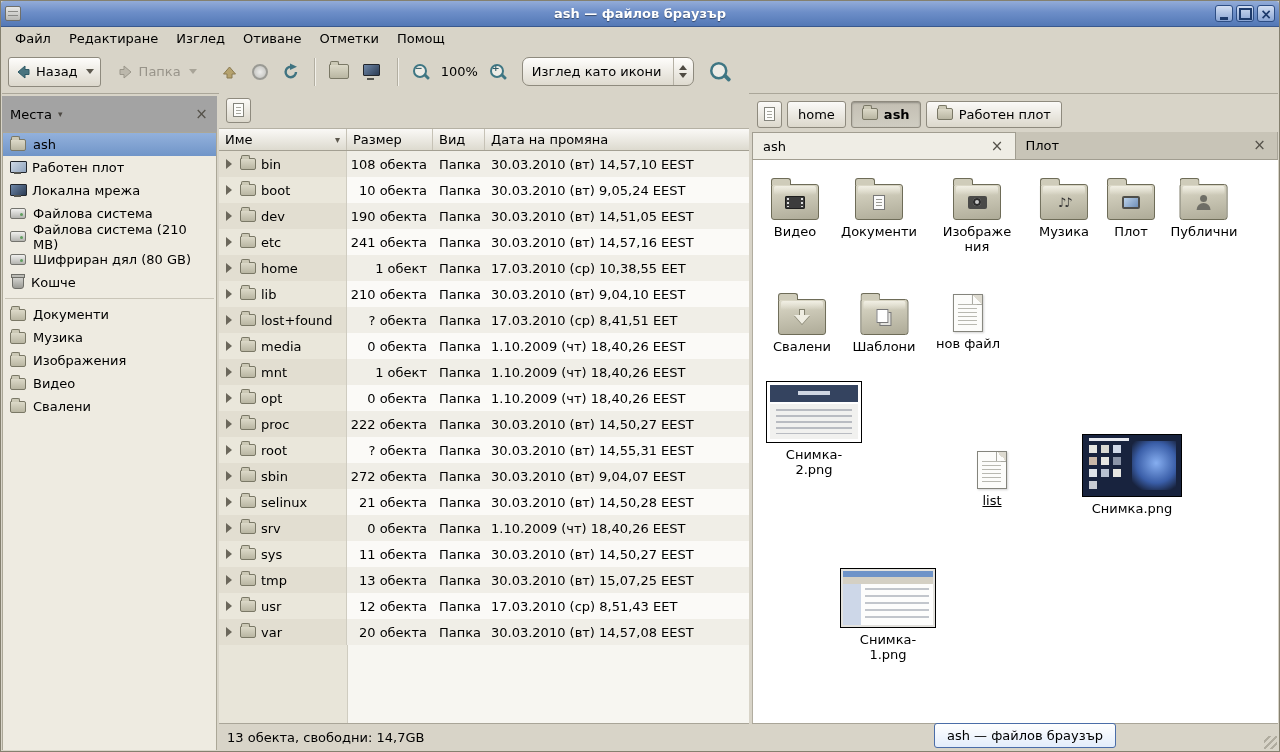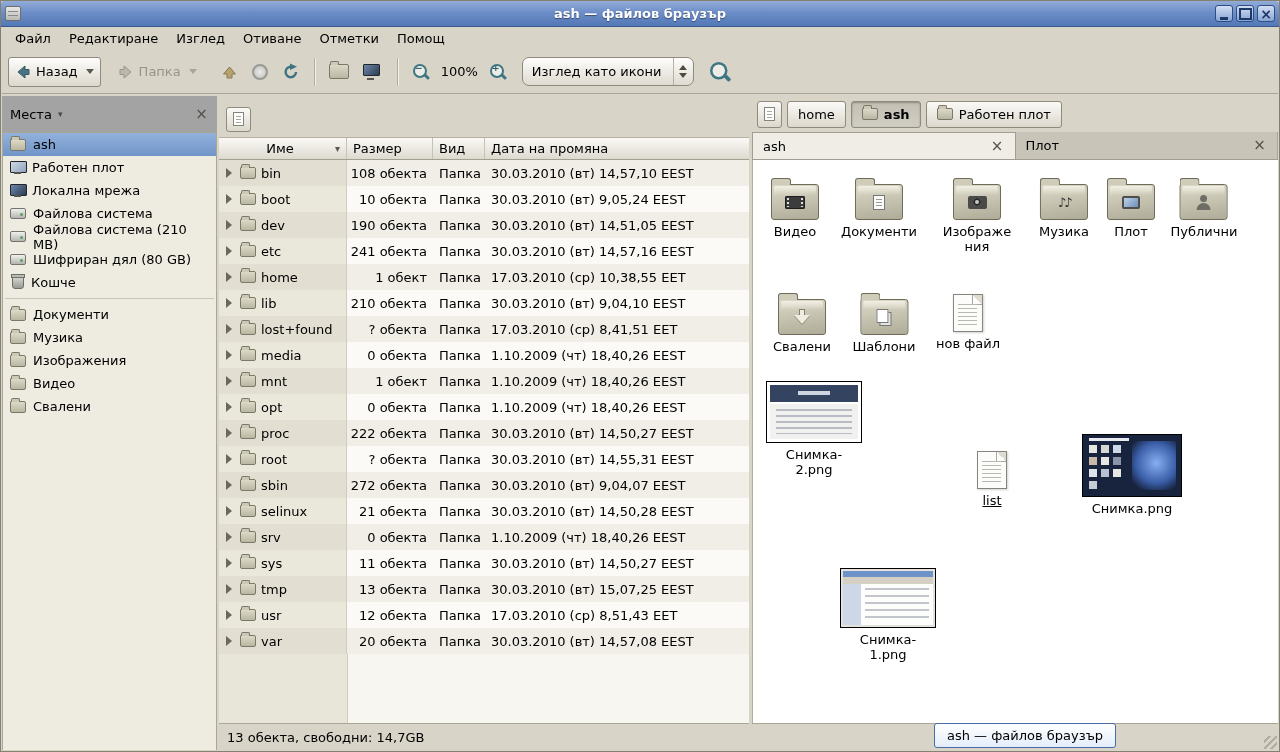--- a/index.html
+++ b/index.html
@@ -95,21 +95,21 @@
   
   .sidebar { position:absolute; left:1px; top:95px; width:215px; bottom:1px; background:#a3a3a3; }
   .side-header { height:36px; display:flex; align-items:center; padding:0 8px; gap:2px; }
   .side-list { position:absolute; left:0; right:0; top:36px; bottom:0; background:#eeebe1;
     border:1px solid #aba797; border-bottom:none; padding-top:0; }
   .srow { height:23px; display:flex; align-items:center; gap:7px; padding-left:7px; }
   .srow.selected { background:linear-gradient(#93b1dc,#7095c8); }
   .side-sep { height:1px; background:#c9c5b8; margin:4px 2px; }
 
   
-  .middle { position:absolute; left:218px; top:100px; width:530px; bottom:1px; background:#c2410c;text-align:center; }
+  .middle { position:absolute; left:218px; top:91px; width:530px; bottom:1px; background:#c2410c; }
   .pane-top { height:36px; background:#d8d4c8; display:flex; align-items:center; padding-left:7px; }
   .mini-btn { width:25px; height:25px; background:linear-gradient(#fbfaf7,#dcd8cc);
     border:1px solid #8e8a7e; border-radius:3px; display:flex; align-items:center; justify-content:center; }
   .thead { display:flex; height:23px; background:linear-gradient(#faf9f6,#dddacf);
     border-bottom:1px solid #a39f92; border-top:1px solid #b5b1a4; }
   .th { display:flex; align-items:center; padding:0 6px; border-right:1px solid #c6c2b6; }
   .th-name { width:128px; } .th-name span:first-child { flex:1; }
   .th-size { width:86px; } .th-type { width:52px; } .th-date { flex:1; border-right:none; }
   .tbody { position:absolute; left:0; right:0; top:59px; bottom:27px; overflow:hidden;
     background:linear-gradient(90deg,#e8e5d9 0 128px,#cfccc0 128px 129px,#f7f6f1 129px); }

